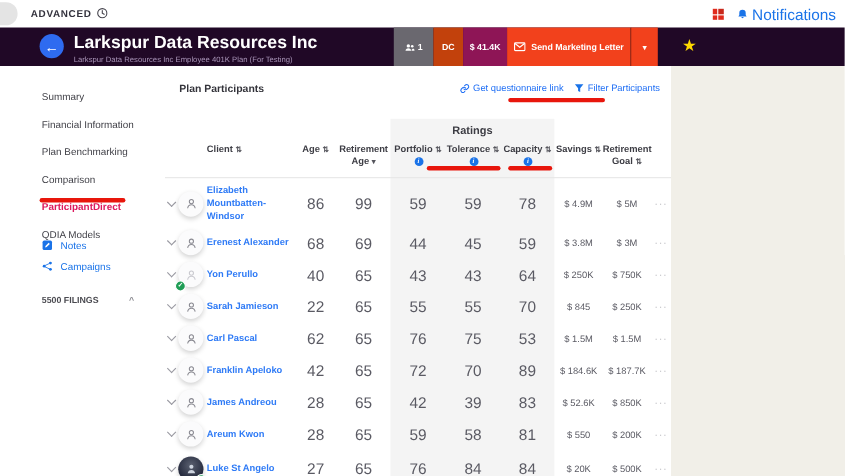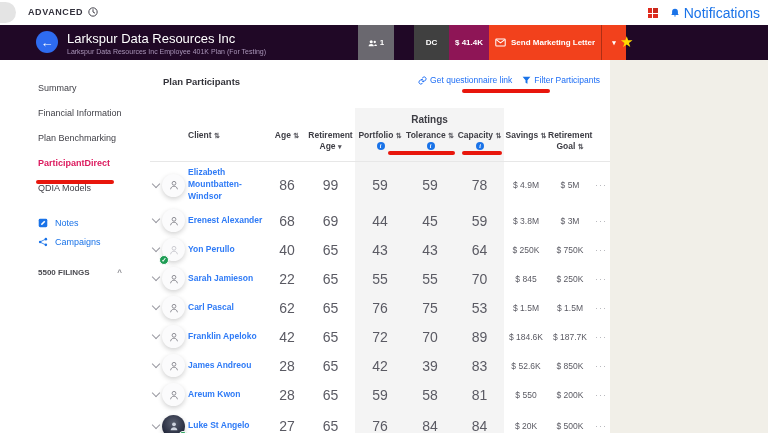--- a/index.html
+++ b/index.html
@@ -20,27 +20,27 @@
   .redgrid span:nth-child(2){ background:#c8281b; }
   .notif { display:flex; align-items:center; gap:4px; color:#1a73e8; font-size:14px; }
 
   
   .appheader { position:absolute; left:0; top:25px; width:768px; height:35px;
     background:#200826; display:flex; align-items:stretch; }
   .backbtn { position:absolute; left:36px; top:6px; width:22px; height:22px; border-radius:50%;
     background:#2e6bf0; color:#fff; font-size:13px; display:flex; align-items:center;
     justify-content:center; line-height:1; }
   .plantitles { position:absolute; left:67px; top:6px; }
-  .plantitle { color:#fff; font-size:13px; font-weight:normal; }
+  .plantitle { color:#fff; font-size:16px; font-weight:bold; }
   .plansub { color:#a995b8; font-size:7px; margin-top:2px; }
   .hbtns { position:absolute; left:358px; top:0; height:35px; display:flex; }
   .hbtn { height:35px; display:flex; align-items:center; justify-content:center;
     color:#fff; font-size:8px; font-weight:bold; }
   .hbtn.count { width:36px; background:#6a686f; gap:3px; }
-  .hbtn.dc { width:35px; background:#404040;margin-left:20px; }
+  .hbtn.dc { width:27px; background:#c2410c; }
   .hbtn.val { width:40px; background:#8e1556; }
   .hbtn.send { width:112px; background:#f2411c; gap:5px; }
   .hbtn.caretbtn { width:25px; background:#f2411c; border-left:1px solid rgba(0,0,0,.28);
     font-size:7px; }
   .star { position:absolute; left:620px; top:9px; color:#ffd900; font-size:15px; line-height:1; }
 
   
   .sidebar { position:absolute; left:0; top:60px; width:150px; height:373px; background:#fff; }
   .card { position:absolute; left:150px; top:60px; width:460px; height:373px; background:#fff; }
   .rightbg { position:absolute; left:610px; top:60px; width:158px; height:373px; background:#f1efe8; }
@@ -179,20 +179,21 @@
     <div class="star">
       <span>★</span>
     </div>
   </div>
 
   <div class="sidebar">
     <div class="nav">
       <div class="navitem">Summary</div>
       <div class="navitem">Financial Information</div>
       <div class="navitem">Plan Benchmarking</div>
+      <div class="navitem">Comparison</div>
       <div class="navitem active">ParticipantDirect</div>
       <div class="navitem">QDIA Models</div>
     </div>
     <div class="nav-underline"></div>
     <div class="sidelinks">
       <div class="sidelink">
         <span>
           <svg width="10" height="10" viewBox="0 0 14 14">
               <rect x="1" y="1" width="12" height="12" rx="2" fill="#1a73e8"></rect>
               <path d="M4.2 9.8l.5-2 4-4 1.5 1.5-4 4z" fill="#fff"></path>

